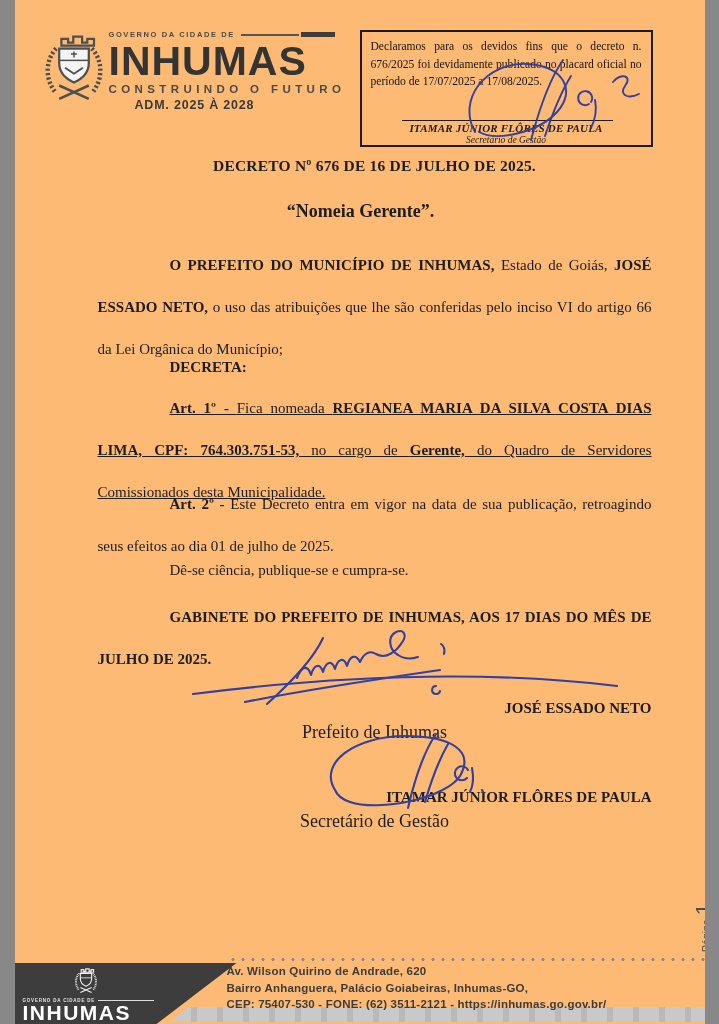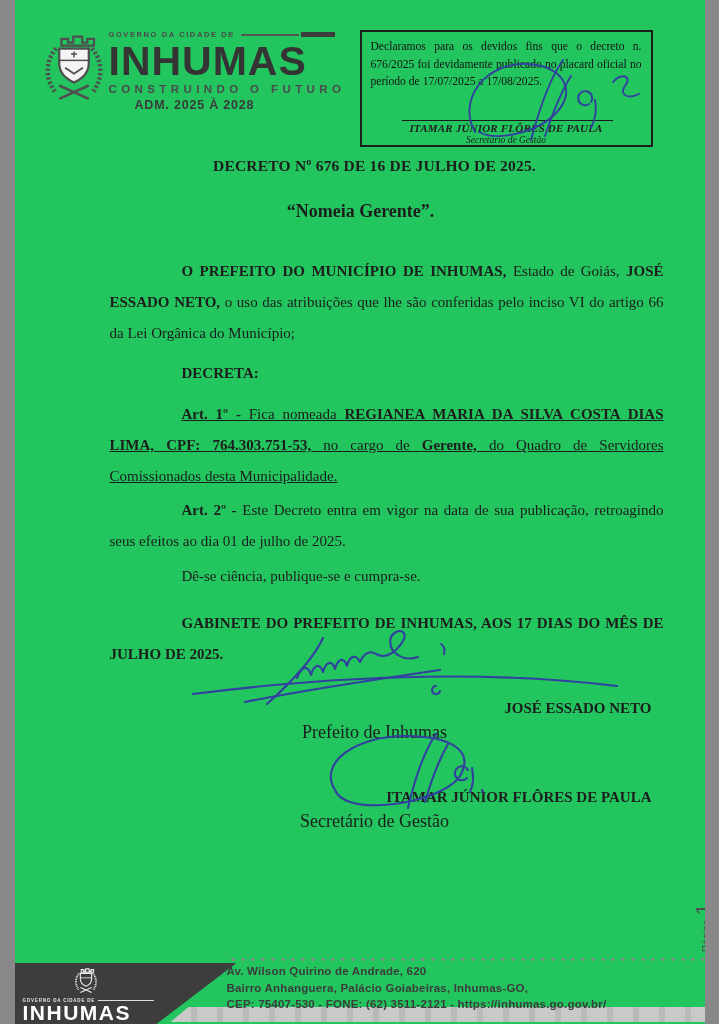--- a/index.html
+++ b/index.html
@@ -1,16 +1,16 @@
 <!DOCTYPE html>
 <html><head>
 <meta charset="utf-8">
 <style>
   html,body{margin:0;padding:0;background:#888;}
-  .page{position:relative;width:690px;height:1024px;margin:0 auto;background:#22c55e;
+  .page{position:relative;width:690px;height:1024px;margin:0 auto;background:#fdba74;
         overflow:hidden;font-family:"Liberation Serif",serif;color:#1d1d1d;}
 
   
   .brand{position:absolute;left:22px;top:26px;width:300px;height:100px;}
   .emblem{position:absolute;left:0;top:2px;width:74px;height:84px;color:#4f4f4f;}
   .brand-text{position:absolute;left:72px;top:4px;width:230px;font-family:"Liberation Sans",sans-serif;}
   .brand-top{display:flex;align-items:center;gap:6px;font-size:7.5px;letter-spacing:1.6px;
              font-weight:700;color:#4a4a4a;white-space:nowrap;}
   .brand-top .bar{display:inline-block;width:58px;height:2px;background:#555;position:relative;}
   .brand-top .bar::after{content:"";position:absolute;right:-36px;top:-1.5px;width:34px;height:5px;background:#3d3d3d;}
@@ -26,21 +26,21 @@
   .stamp-name{position:absolute;left:0;right:0;top:90px;text-align:center;
               font-weight:700;font-style:italic;font-size:11px;letter-spacing:.2px;}
   .stamp-role{position:absolute;left:0;right:0;top:103px;text-align:center;font-style:italic;font-size:9.5px;}
   .stamp-sig{position:absolute;left:430px;top:52px;width:200px;height:95px;z-index:3;}
 
   
   .doc-title{position:absolute;left:83px;top:157px;width:554px;margin:0;text-align:center;
              font-size:15.5px;font-weight:700;letter-spacing:.2px;}
   .doc-caption{position:absolute;left:83px;top:201px;width:526px;text-align:center;
                font-size:18px;font-weight:700;}
-  .para{position:absolute;left:83px;width:554px;margin:12px;font-size:15px;line-height:31px;
+  .para{position:absolute;left:83px;width:554px;margin:0;font-size:15px;line-height:42px;
         text-align:justify;text-indent:72px;}
   .para .b{font-weight:700;}
   #p-opening{top:244px;} #p-decreta{top:346px;text-align:left;} #p-art1{top:387px;text-decoration:underline;}
   #p-art2{top:483px;} #p-dese{top:549px;text-align:left;font-family:Liberation Serif, serif;} #p-gabinete{top:596px;}
 
   
   .sig{position:absolute;z-index:3;}
   .sig path{fill:none;stroke:#32409f;stroke-width:2.1;stroke-linecap:round;stroke-linejoin:round;}
   .stamp-sig path{fill:none;stroke:#32409f;stroke-width:1.9;stroke-linecap:round;stroke-linejoin:round;}
   #sig1{left:170px;top:628px;width:440px;height:78px;}

